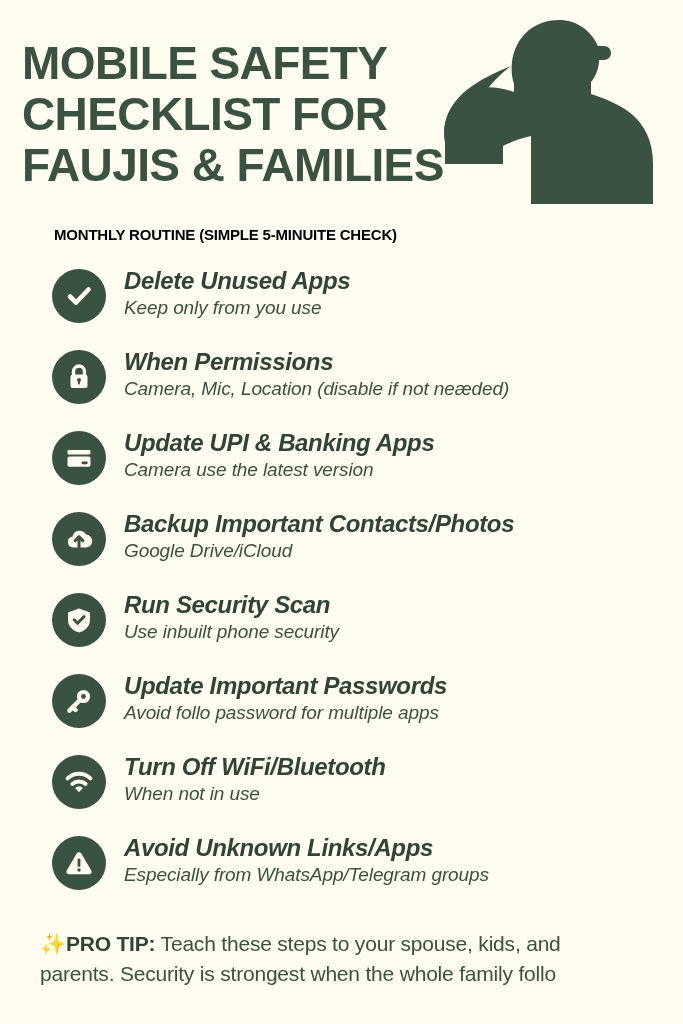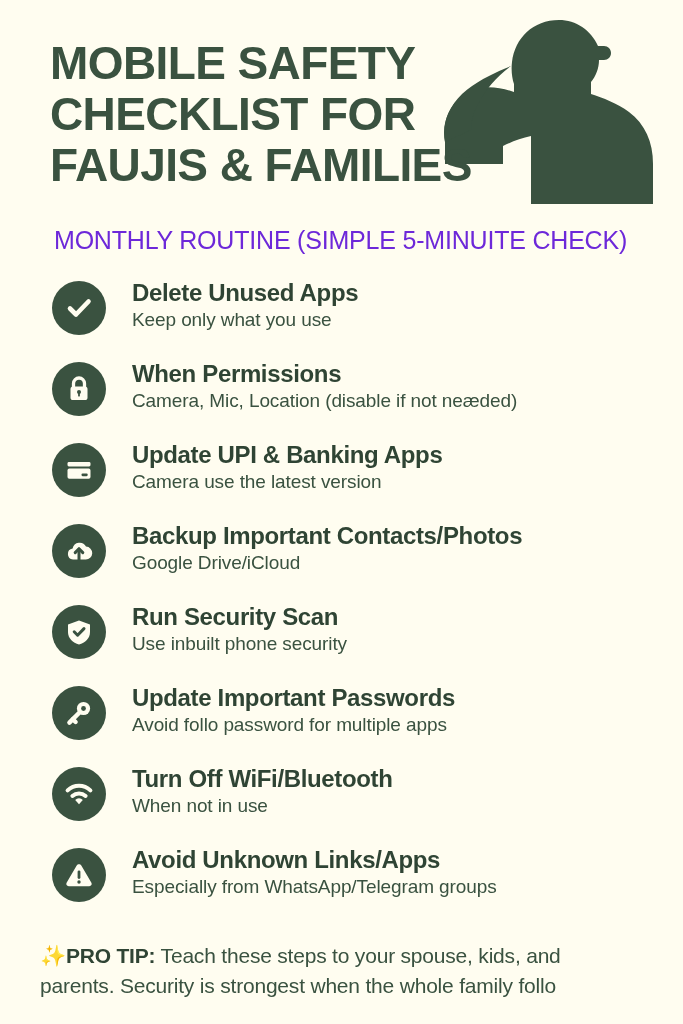--- a/index.html
+++ b/index.html
@@ -22,21 +22,21 @@
     width: 683px;
     height: 1024px;
     position: relative;
     background: #FFFDF0;
     overflow: hidden;
   }
 
   
   .header {
     position: relative;
-    padding: 38px 0 0 50px;
+    padding: 38px 0 0 22px;
     height: 212px;
   }
 
   .title {
     font-size: 46px;
     font-weight: 700;
     line-height: 1.105;
     letter-spacing: -0.6px;
     color: #3A5240;
     text-transform: uppercase;
@@ -52,24 +52,24 @@
     top: 14px;
     width: 232px;
     height: 196px;
     z-index: 1;
     pointer-events: none;
   }
 
   
   .subtitle {
     margin: 14px 0 0 54px;
-    font-size: 25px;
-    font-weight: 400;
+    font-size: 15px;
+    font-weight: 700;
     letter-spacing: -0.2px;
-    color: #6d28d9;
+    color: #000000;
     text-transform: uppercase;
     white-space: nowrap;
   }
 
   
   .checklist {
     margin-top: 22px;
     padding-left: 52px;
   }
 
@@ -86,23 +86,24 @@
     border-radius: 50%;
     background: #3A5240;
     display: flex;
     align-items: center;
     justify-content: center;
     margin-top: 4px;
   }
   .icon-badge svg { display: block; }
 
   .row-text {
-    margin-left: 26px;
+    margin-left: 18px;
     padding-top: 1px;
     min-width: 0;
+    font-style: italic;
   }
 
   .row-title {
     font-size: 24px;
     font-weight: 700;
     line-height: 1.22;
     letter-spacing: -0.35px;
     color: #2F4434;
     white-space: nowrap;
   }
@@ -195,21 +196,21 @@
   <div class="checklist">
 
     <div class="row">
       <div class="icon-badge">
         <svg width="32" height="32" viewBox="0 0 32 32" aria-hidden="true">
           <path d="M7 16.5 L13 22.5 L25.5 9.5" fill="none" stroke="#FFFDF0" stroke-width="4.6" stroke-linecap="round" stroke-linejoin="round"></path>
         </svg>
       </div>
       <div class="row-text">
         <div class="row-title">Delete Unused Apps</div>
-        <div class="row-sub">Keep only what you use</div>
+        <div class="row-sub">Keep only from you use</div>
       </div>
     </div>
 
     <div class="row">
       <div class="icon-badge">
         <svg width="32" height="32" viewBox="0 0 32 32" aria-hidden="true">
           <path d="M10.5 14 L10.5 10.5 A5.5 5.5 0 0 1 21.5 10.5 L21.5 14" fill="none" stroke="#FFFDF0" stroke-width="3.3" stroke-linecap="round"></path>
           <rect x="7.5" y="13.5" width="17" height="13.5" rx="2.6" fill="#FFFDF0"></rect>
           <circle cx="16" cy="19" r="2" fill="#3A5240"></circle>
           <rect x="15.1" y="19" width="1.8" height="4.6" rx="0.9" fill="#3A5240"></rect>

